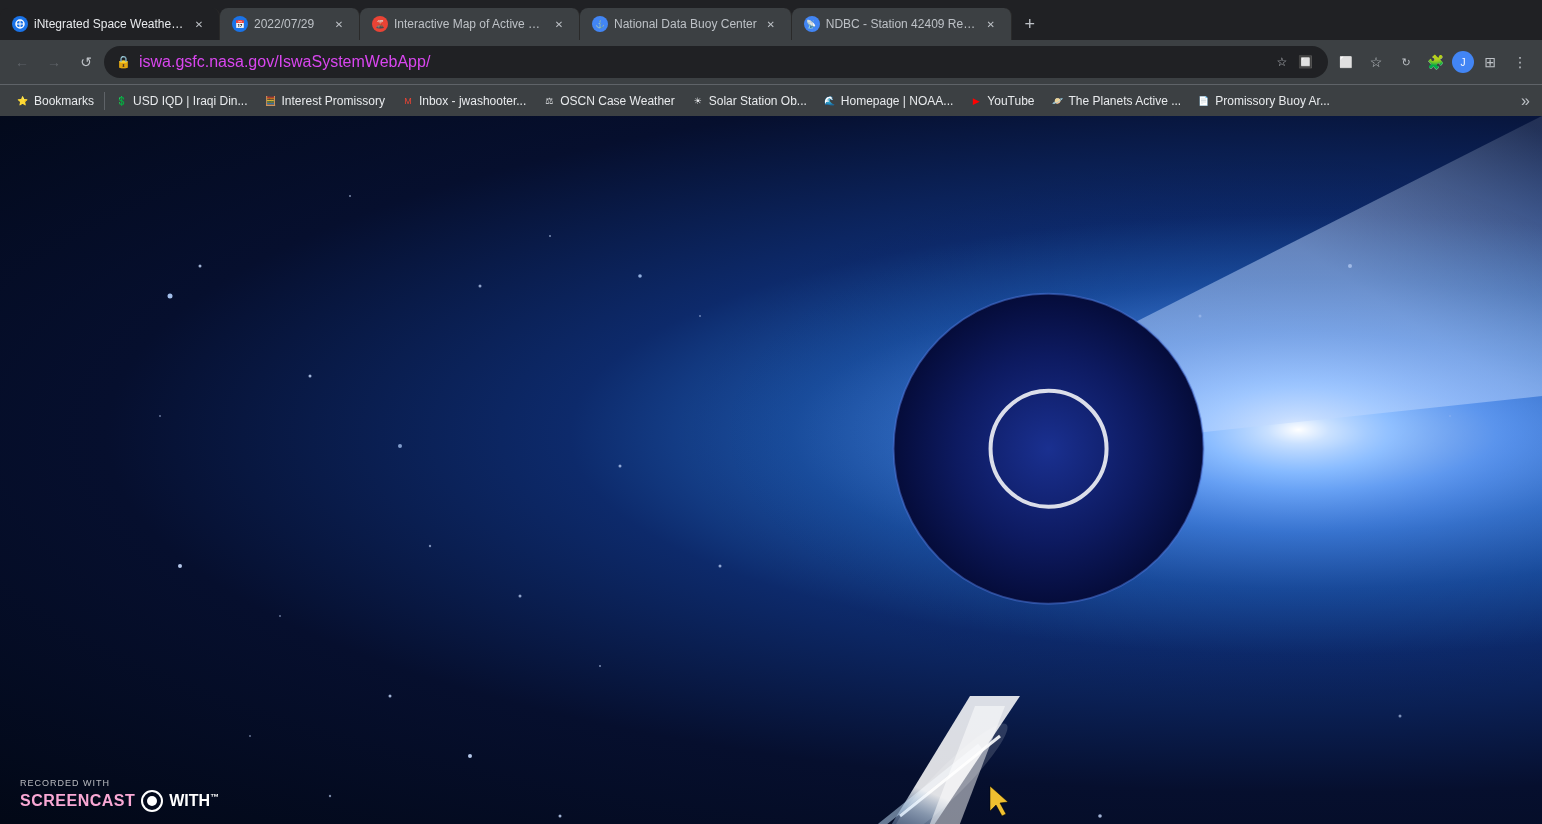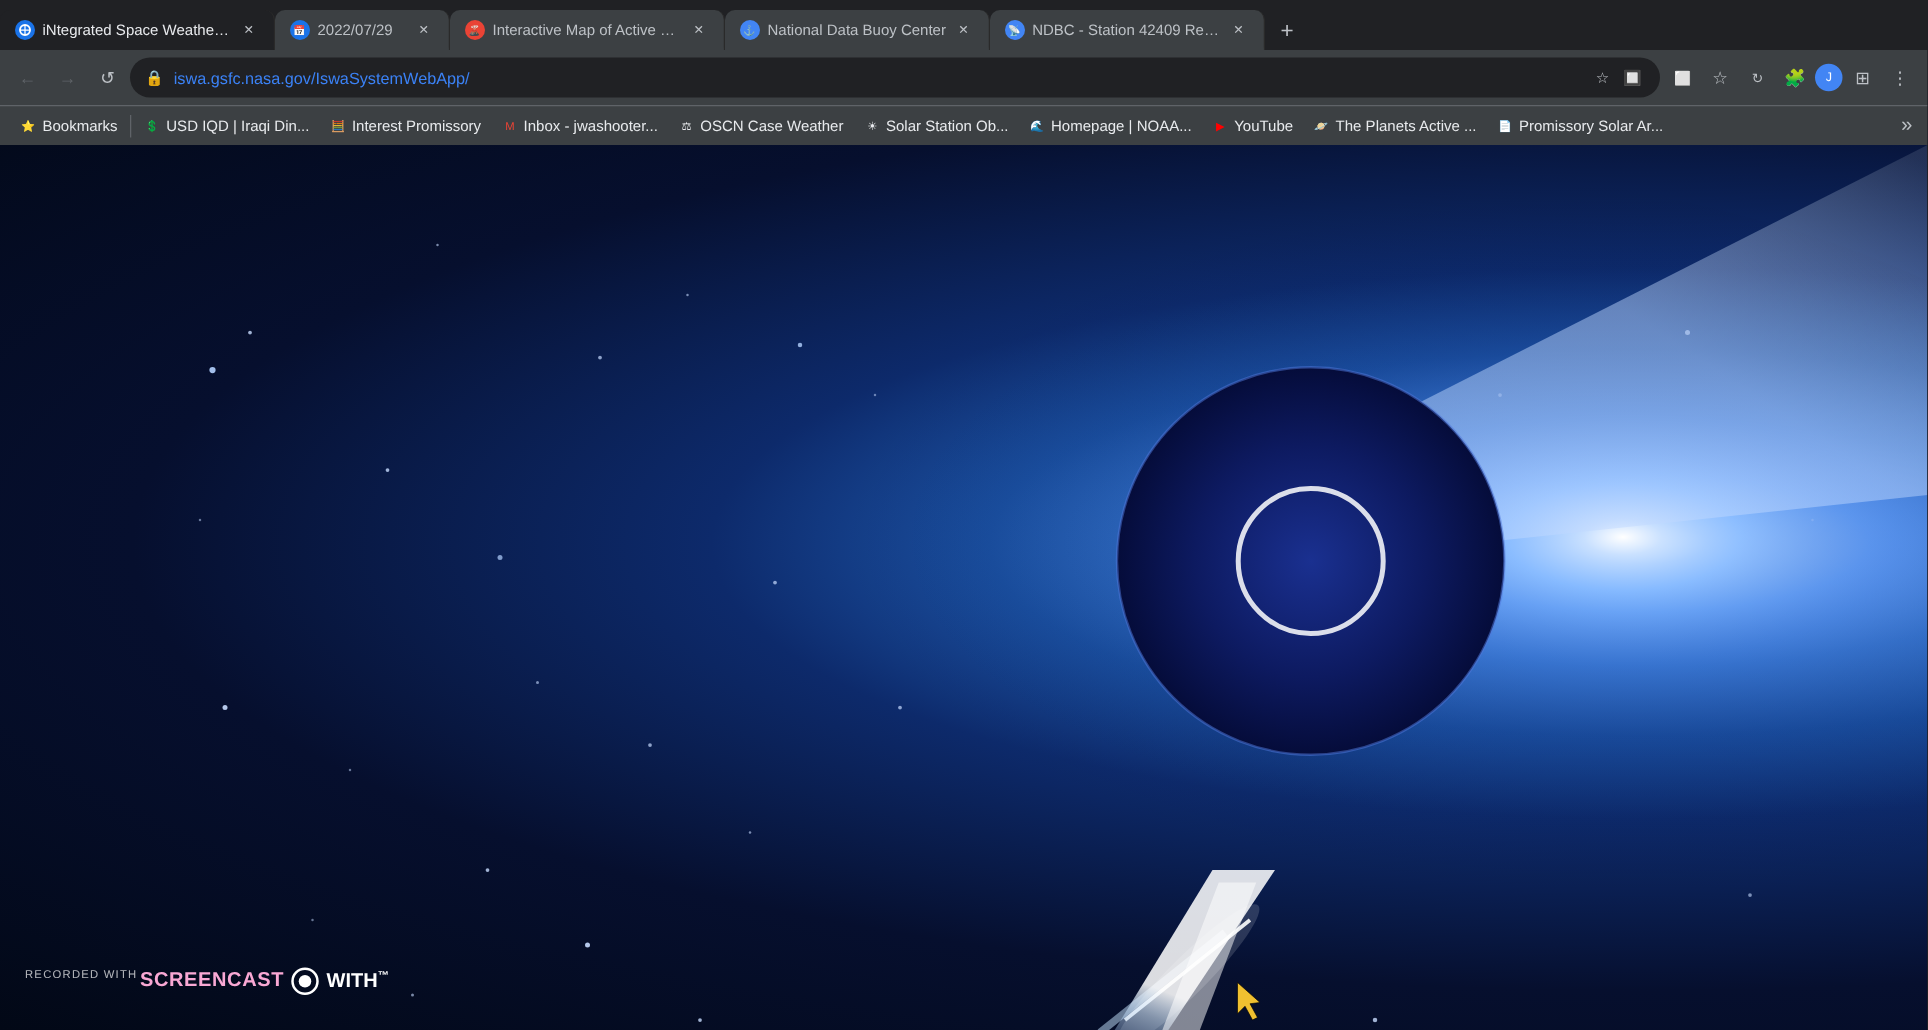--- a/index.html
+++ b/index.html
@@ -174,24 +174,24 @@
       left: 0; top: 0;
       width: 145px;
       height: 100%;
       background: linear-gradient(to right, rgba(200,200,210,0.95), rgba(180,180,195,0.8));
       border-right: 1px solid #aaa;
     }
 
     
     .watermark {
       position: absolute;
-      bottom: 28px;
+      bottom: 12px;
       left: 20px;
       display: flex;
-      flex-direction: row;
+      flex-direction: column;
       gap: 2px;
     }
     .watermark-recorded {
       font-size: 9px;
       color: rgba(255,255,255,0.7);
       letter-spacing: 1px;
       text-transform: uppercase;
     }
     .watermark-brand {
       display: flex;
@@ -266,21 +266,21 @@
     </div>
     <div class="new-tab-btn">+</div>
   </div>
 
   <div class="address-bar-row">
     <div class="nav-btn disabled">←</div>
     <div class="nav-btn disabled">→</div>
     <div class="nav-btn">↺</div>
     <div class="address-bar">
       <span style="color:#bdc1c6;font-size:12px;">🔒</span>
-      <span style="font-size:13px;color:#3b82f6;">iswa.gsfc.nasa.gov/IswaSystemWebApp/</span>
+      <span style="font-size:16px;color:#d946ef;">iswa.gsfc.nasa.gov/IswaSystemWebApp/</span>
       <div class="address-bar-icons">
         <div class="addr-icon">☆</div>
         <div class="addr-icon">🔲</div>
       </div>
     </div>
     <div class="browser-right-icons">
       <div class="br-icon" style="font-size:11px;">⬜</div>
       <div class="br-icon">☆</div>
       <div class="br-icon" style="font-size:11px;">↻</div>
       <div class="br-icon">🧩</div>
@@ -323,21 +323,21 @@
     <div class="bookmark-item">
       <span class="bookmark-favicon" style="color:#ff0000;">▶</span>
       <span>YouTube</span>
     </div>
     <div class="bookmark-item">
       <span class="bookmark-favicon">🪐</span>
       <span>The Planets Active ...</span>
     </div>
     <div class="bookmark-item">
       <span class="bookmark-favicon">📄</span>
-      <span>Promissory Solar Ar...</span>
+      <span>Promissory Buoy Ar...</span>
     </div>
     <div class="bookmarks-more">»</div>
   </div>
 
   <div class="page-content">
 
     <div class="left-sidebar"></div>
 
     <div class="solar-background">
 

